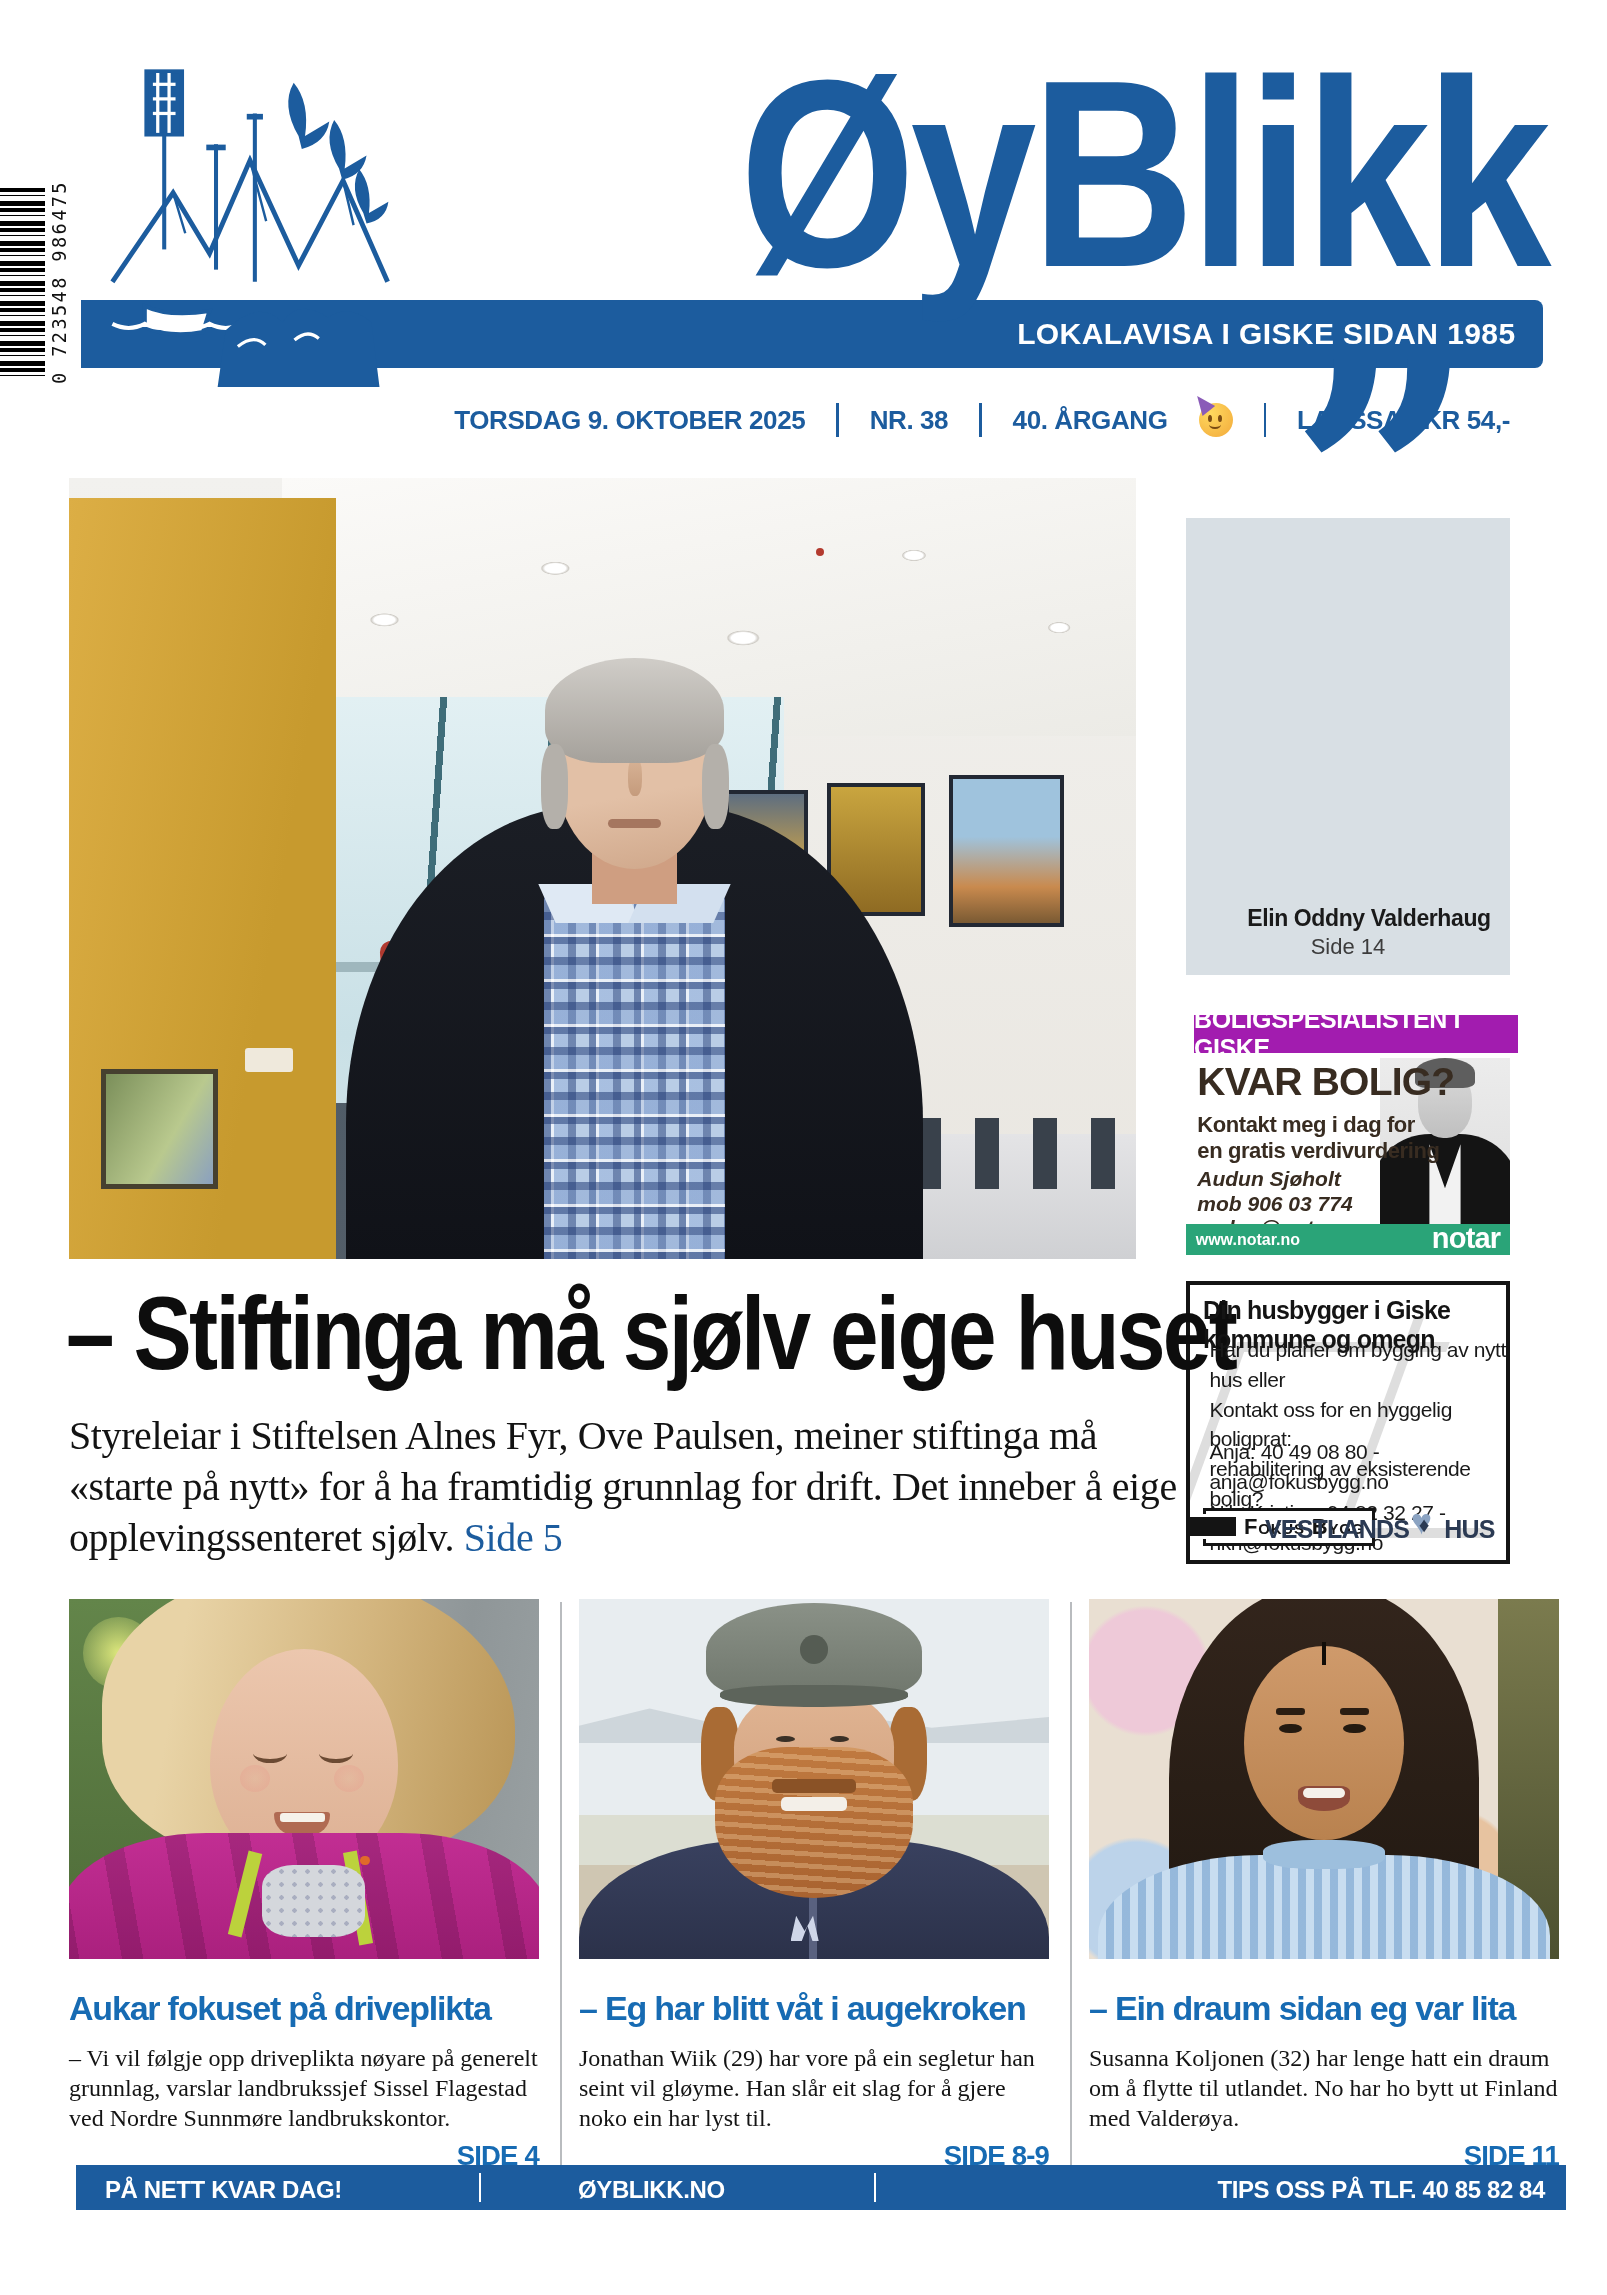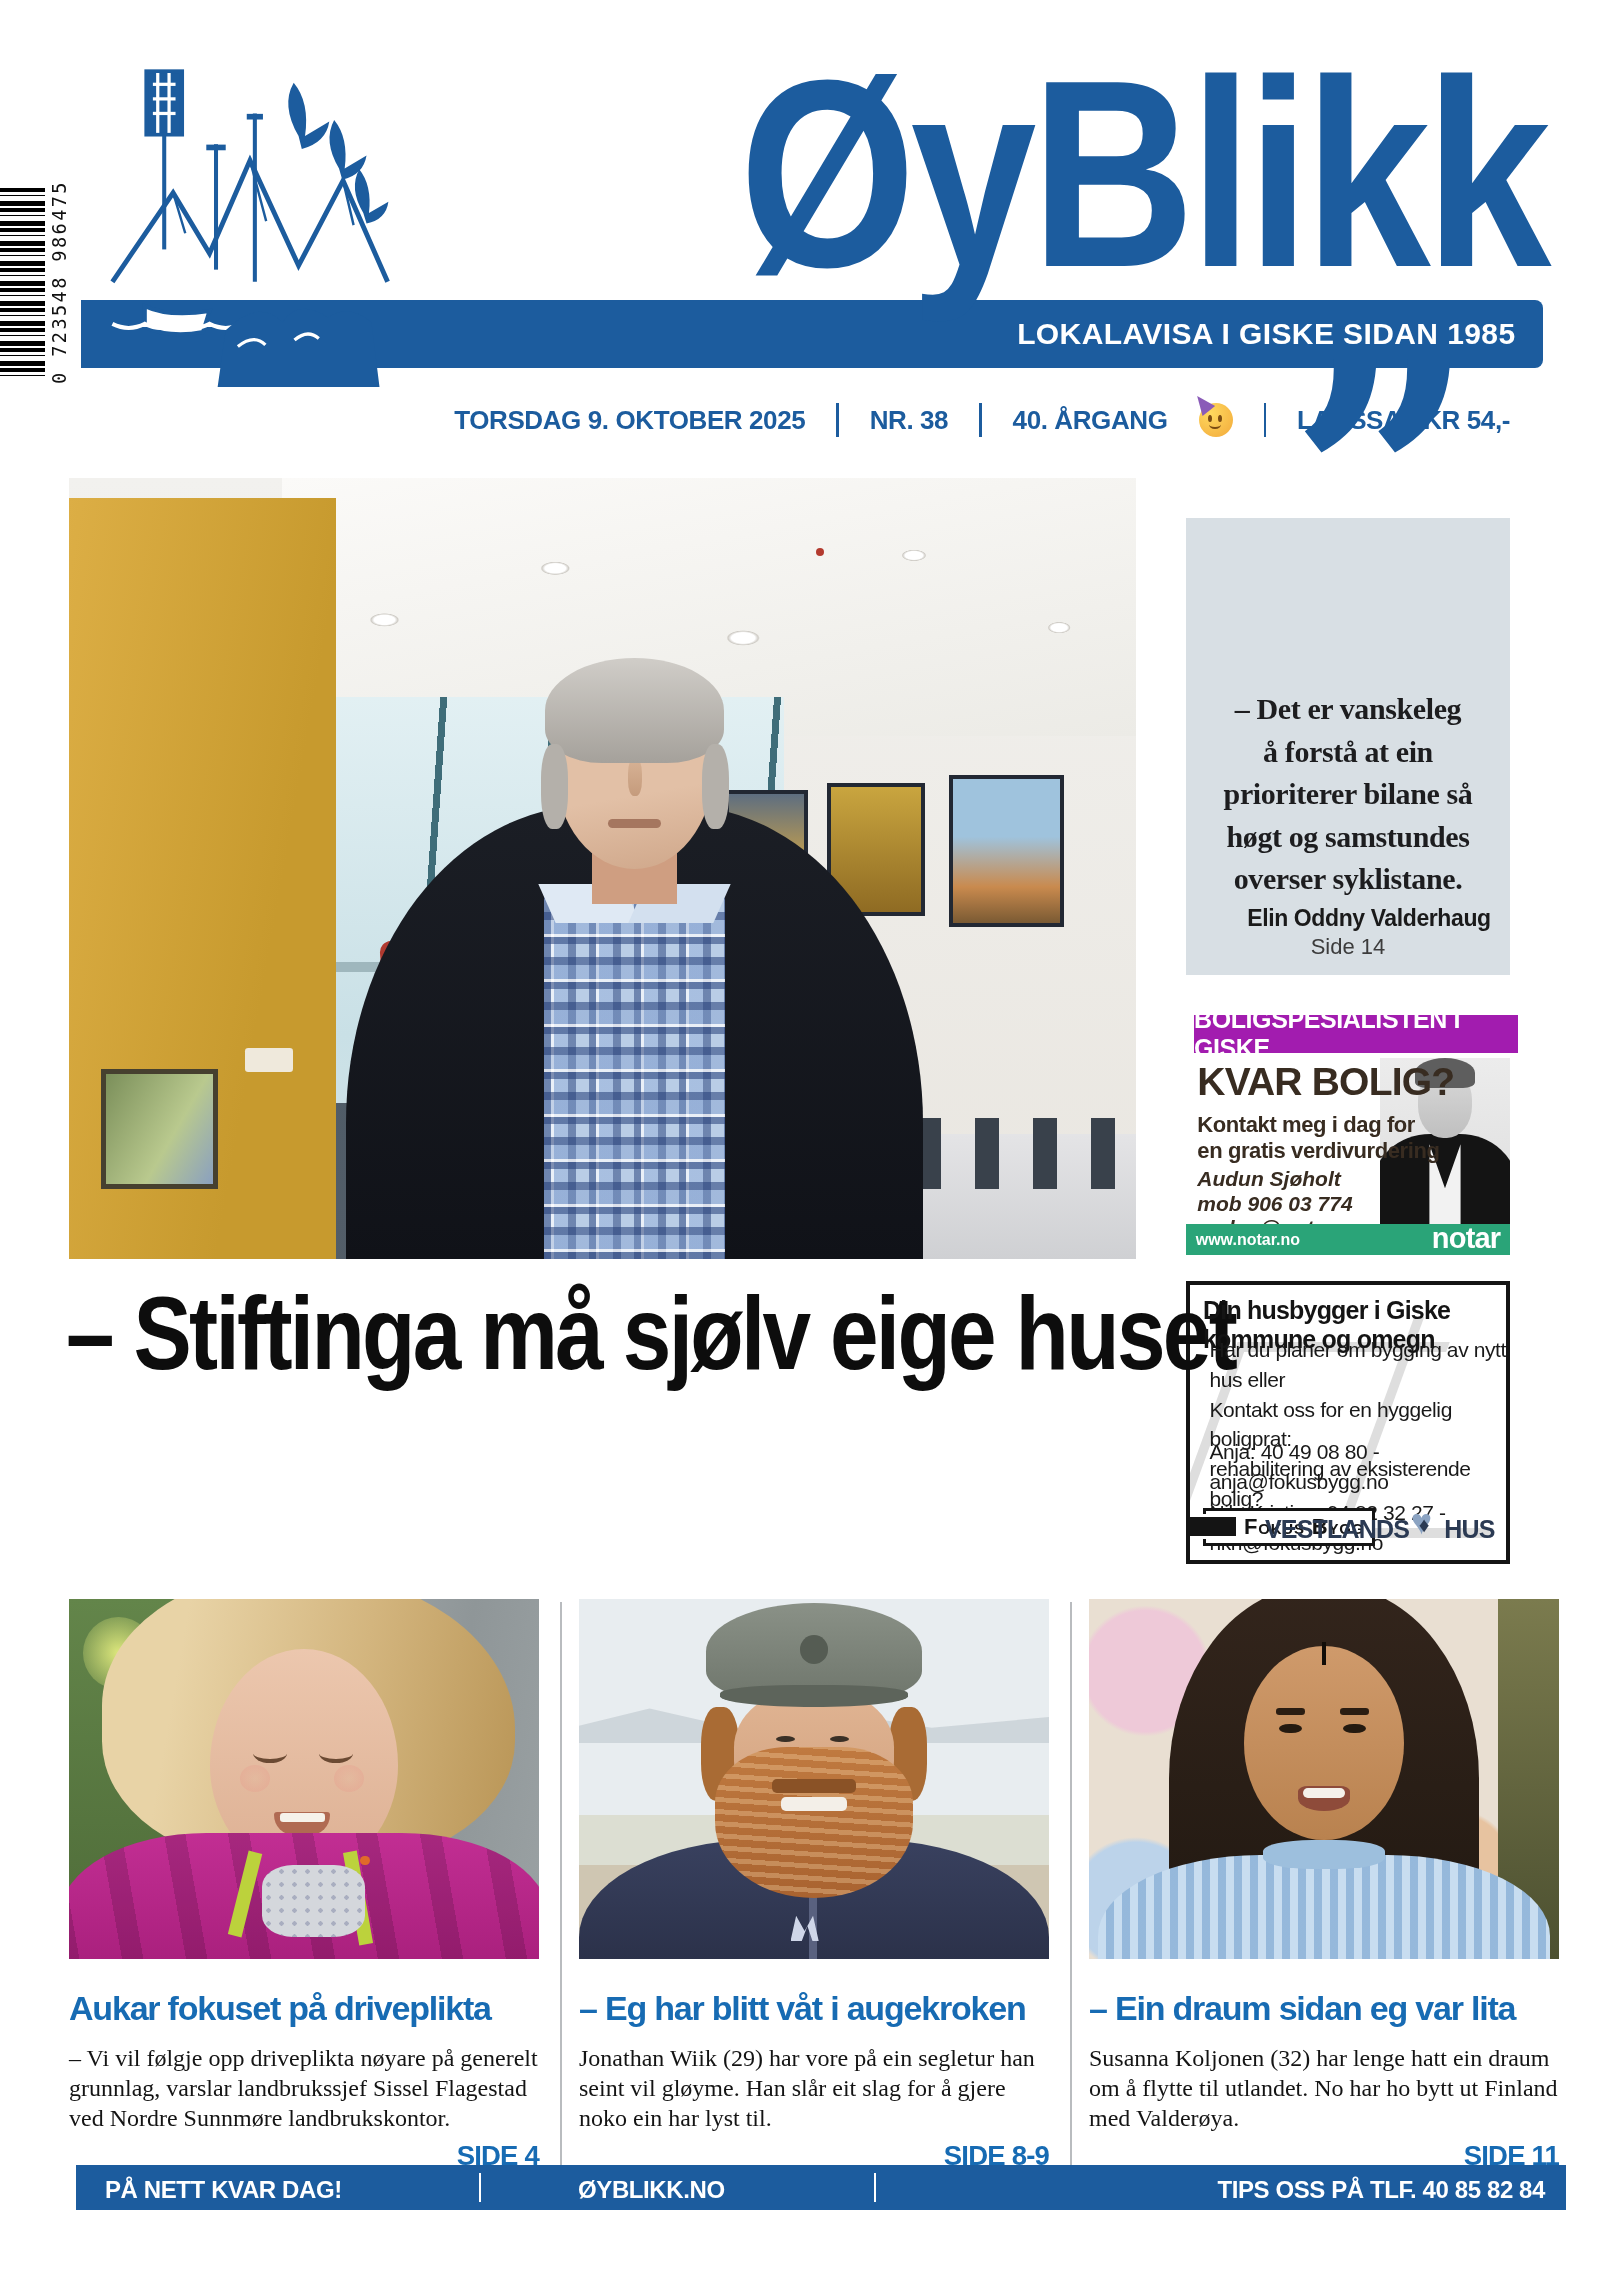--- a/index.html
+++ b/index.html
@@ -307,27 +307,20 @@
       <span class="fe mp-no"></span>
       <span class="fe mp-mo"></span>
     </div>
     <div class="ab mp-hair"></div>
     <div class="ab mp-hsL"></div>
     <div class="ab mp-hsR"></div>
   </div>
 
   <div class="ab quoteglyph"></div>
   <div class="ab quotebox">
-    <div class="q-lines">
-      <div>– Det er vanskeleg</div>
-      <div>å forstå at ein</div>
-      <div>prioriterer bilane så</div>
-      <div>høgt og samstundes</div>
-      <div>overser syklistane.</div>
-    </div>
     <div class="q-attr">Elin Oddny Valderhaug</div>
     <div class="q-page">Side 14</div>
   </div>
 
   <div class="ab notar">
     <div class="nt-banner">BOLIGSPESIALISTEN I GISKE</div>
     <div class="nt-photo">
       <div class="np-suit"></div>
       <div class="np-shirt"></div>
       <div class="np-head"></div>
@@ -365,20 +358,21 @@
       </div>
       <div class="fk-vh">
         <span>VESTLANDS</span>
         <span class="vh-heart"></span>
         <span>HUS</span>
       </div>
     </div>
   </div>
 
   <div class="ab lead-h">– Stiftinga må sjølv eige huset</div>
+  <div class="ab lead-sub"><span>Styreleiar i Stiftelsen Alnes Fyr, Ove Paulsen, meiner stiftinga må «starte på nytt» for å ha framtidig grunnlag for drift. Det inneber å eige opplevingssenteret sjølv. </span><span class="lead-page">Side 5</span></div>
 
   <div class="ab divider" style="left:560px"></div>
   <div class="ab divider" style="left:1070px"></div>
 
   <div class="ab col c1">
     <div class="sphoto">
       <div class="ab p1bgA"></div>
       <div class="ab p1sun"></div>
       <div class="ab p1road"></div>
       <div class="ab p1hair"></div>

